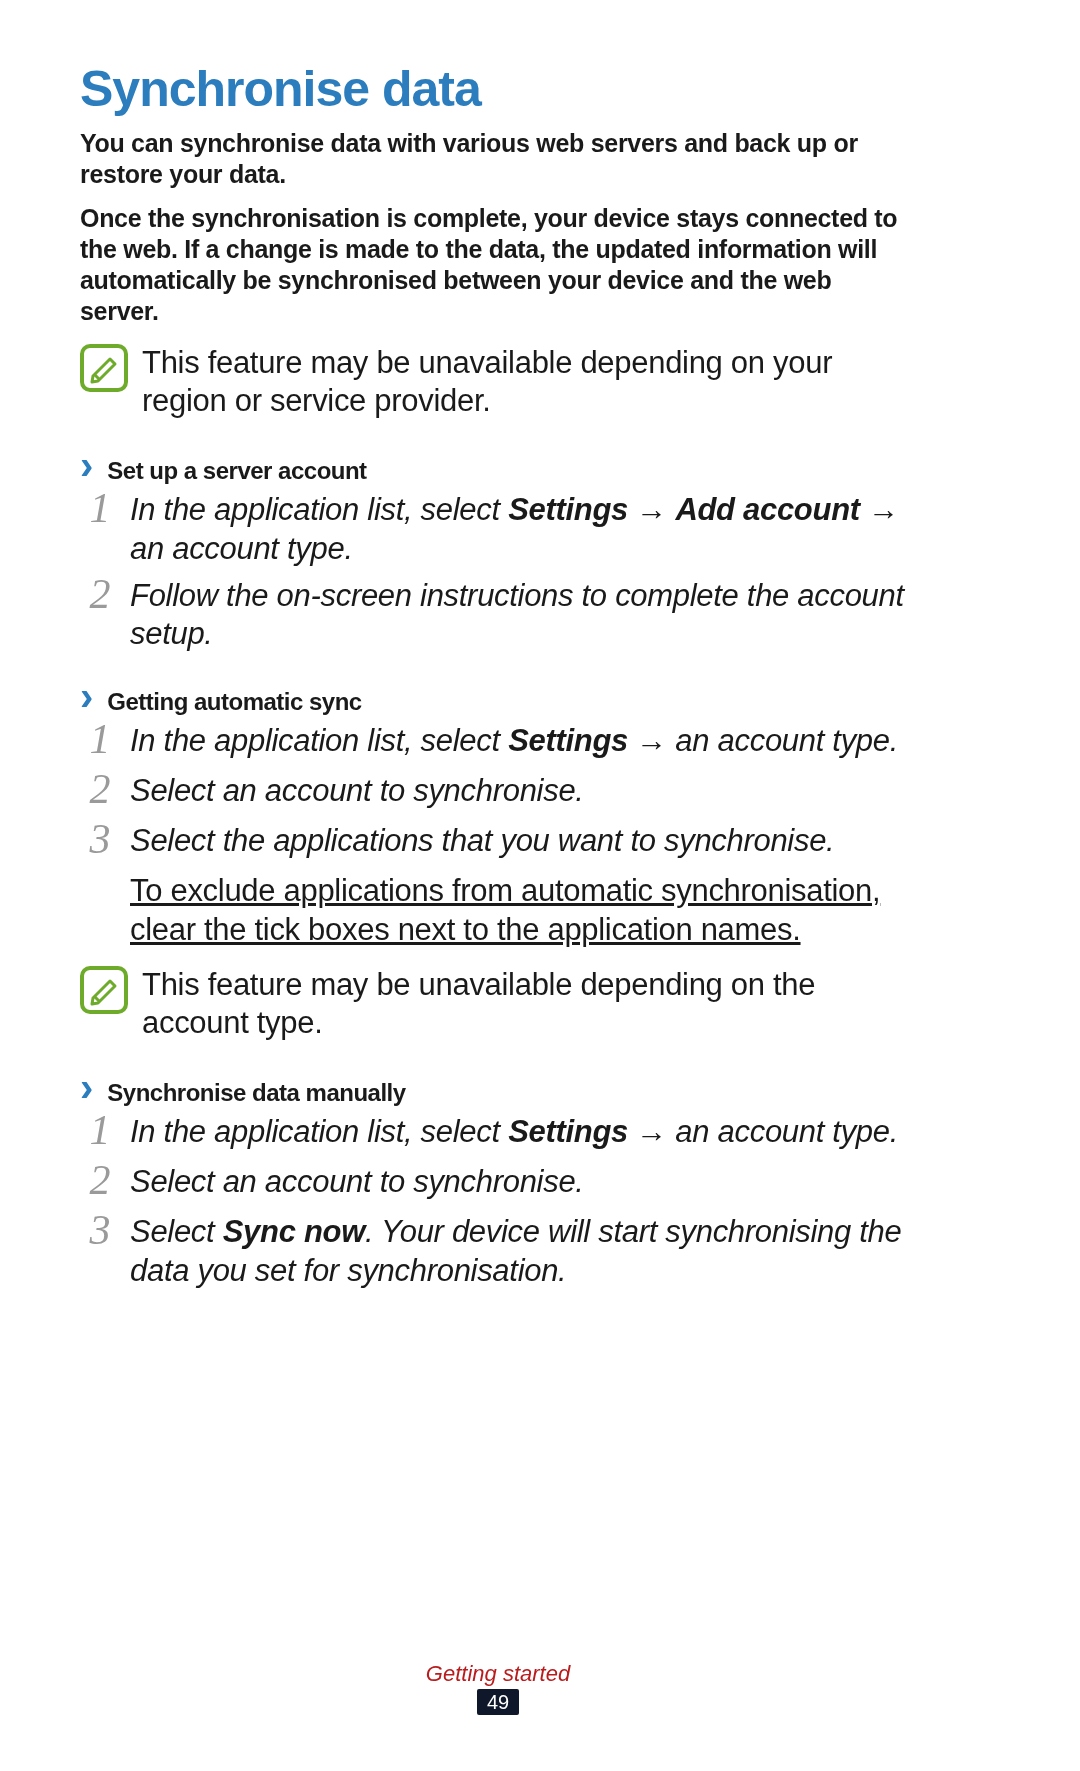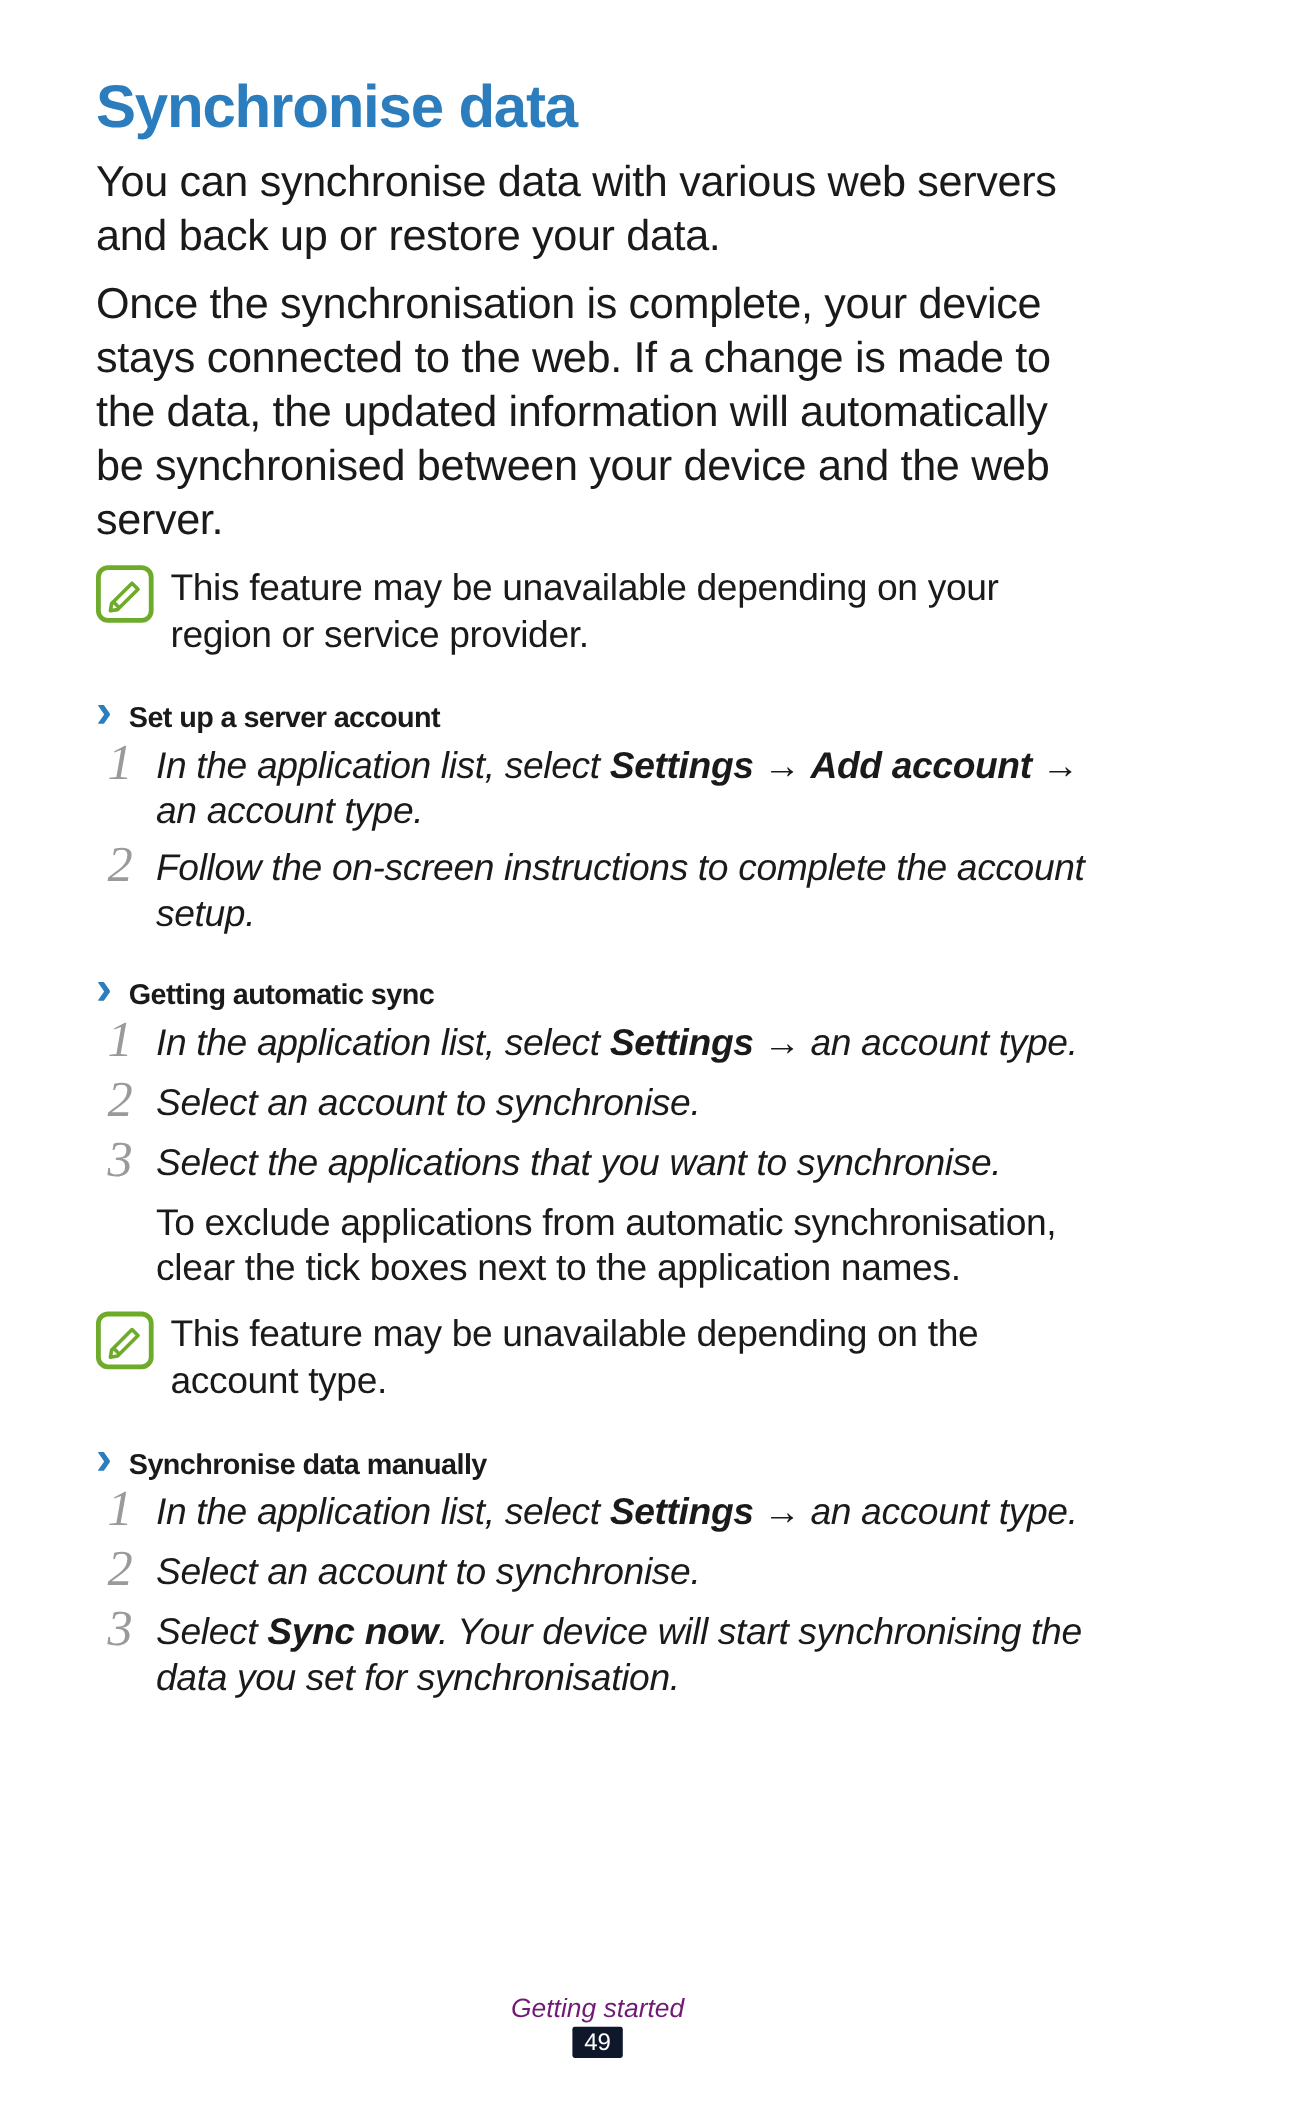--- a/index.html
+++ b/index.html
@@ -18,24 +18,25 @@
     padding: 60px 80px 0 80px;
   }
   .main-title {
     font-size: 50px;
     font-weight: 700;
     color: #2b7dbd;
     letter-spacing: -1px;
     margin: 0 0 10px 0;
   }
   .intro {
-    font-size: 36px;
+    font-size: 25px;
     line-height: 1.25;
     margin: 0 0 12px 0;
     letter-spacing: -0.3px;
+    font-weight: bold;
   }
   .note-row {
     display: flex;
     align-items: flex-start;
     margin: 16px 0 24px 0;
   }
   .note-icon-box {
     width: 48px;
     height: 48px;
     border: 4px solid #6fab2b;
@@ -97,33 +98,34 @@
     letter-spacing: -0.3px;
     font-style: italic;
   }
   .step-cont {
     margin-left: 50px;
     font-size: 31px;
     line-height: 1.25;
     letter-spacing: -0.3px;
     margin-top: 2px;
     margin-bottom: 4px;
+    text-decoration: underline;
   }
   .b { font-weight: 700; }
   .footer {
     position: absolute;
     bottom: 56px;
     left: 0;
     width: 100%;
     text-align: center;
   }
   .footer-label {
     font-style: italic;
     font-size: 22px;
-    color: #701a75;
+    color: #b91c1c;
     display: block;
     margin-bottom: 2px;
   }
   .footer-badge {
     display: inline-block;
     background: #0f172a;
     color: #fff;
     font-size: 20px;
     padding: 0 10px;
     border-radius: 2px;

